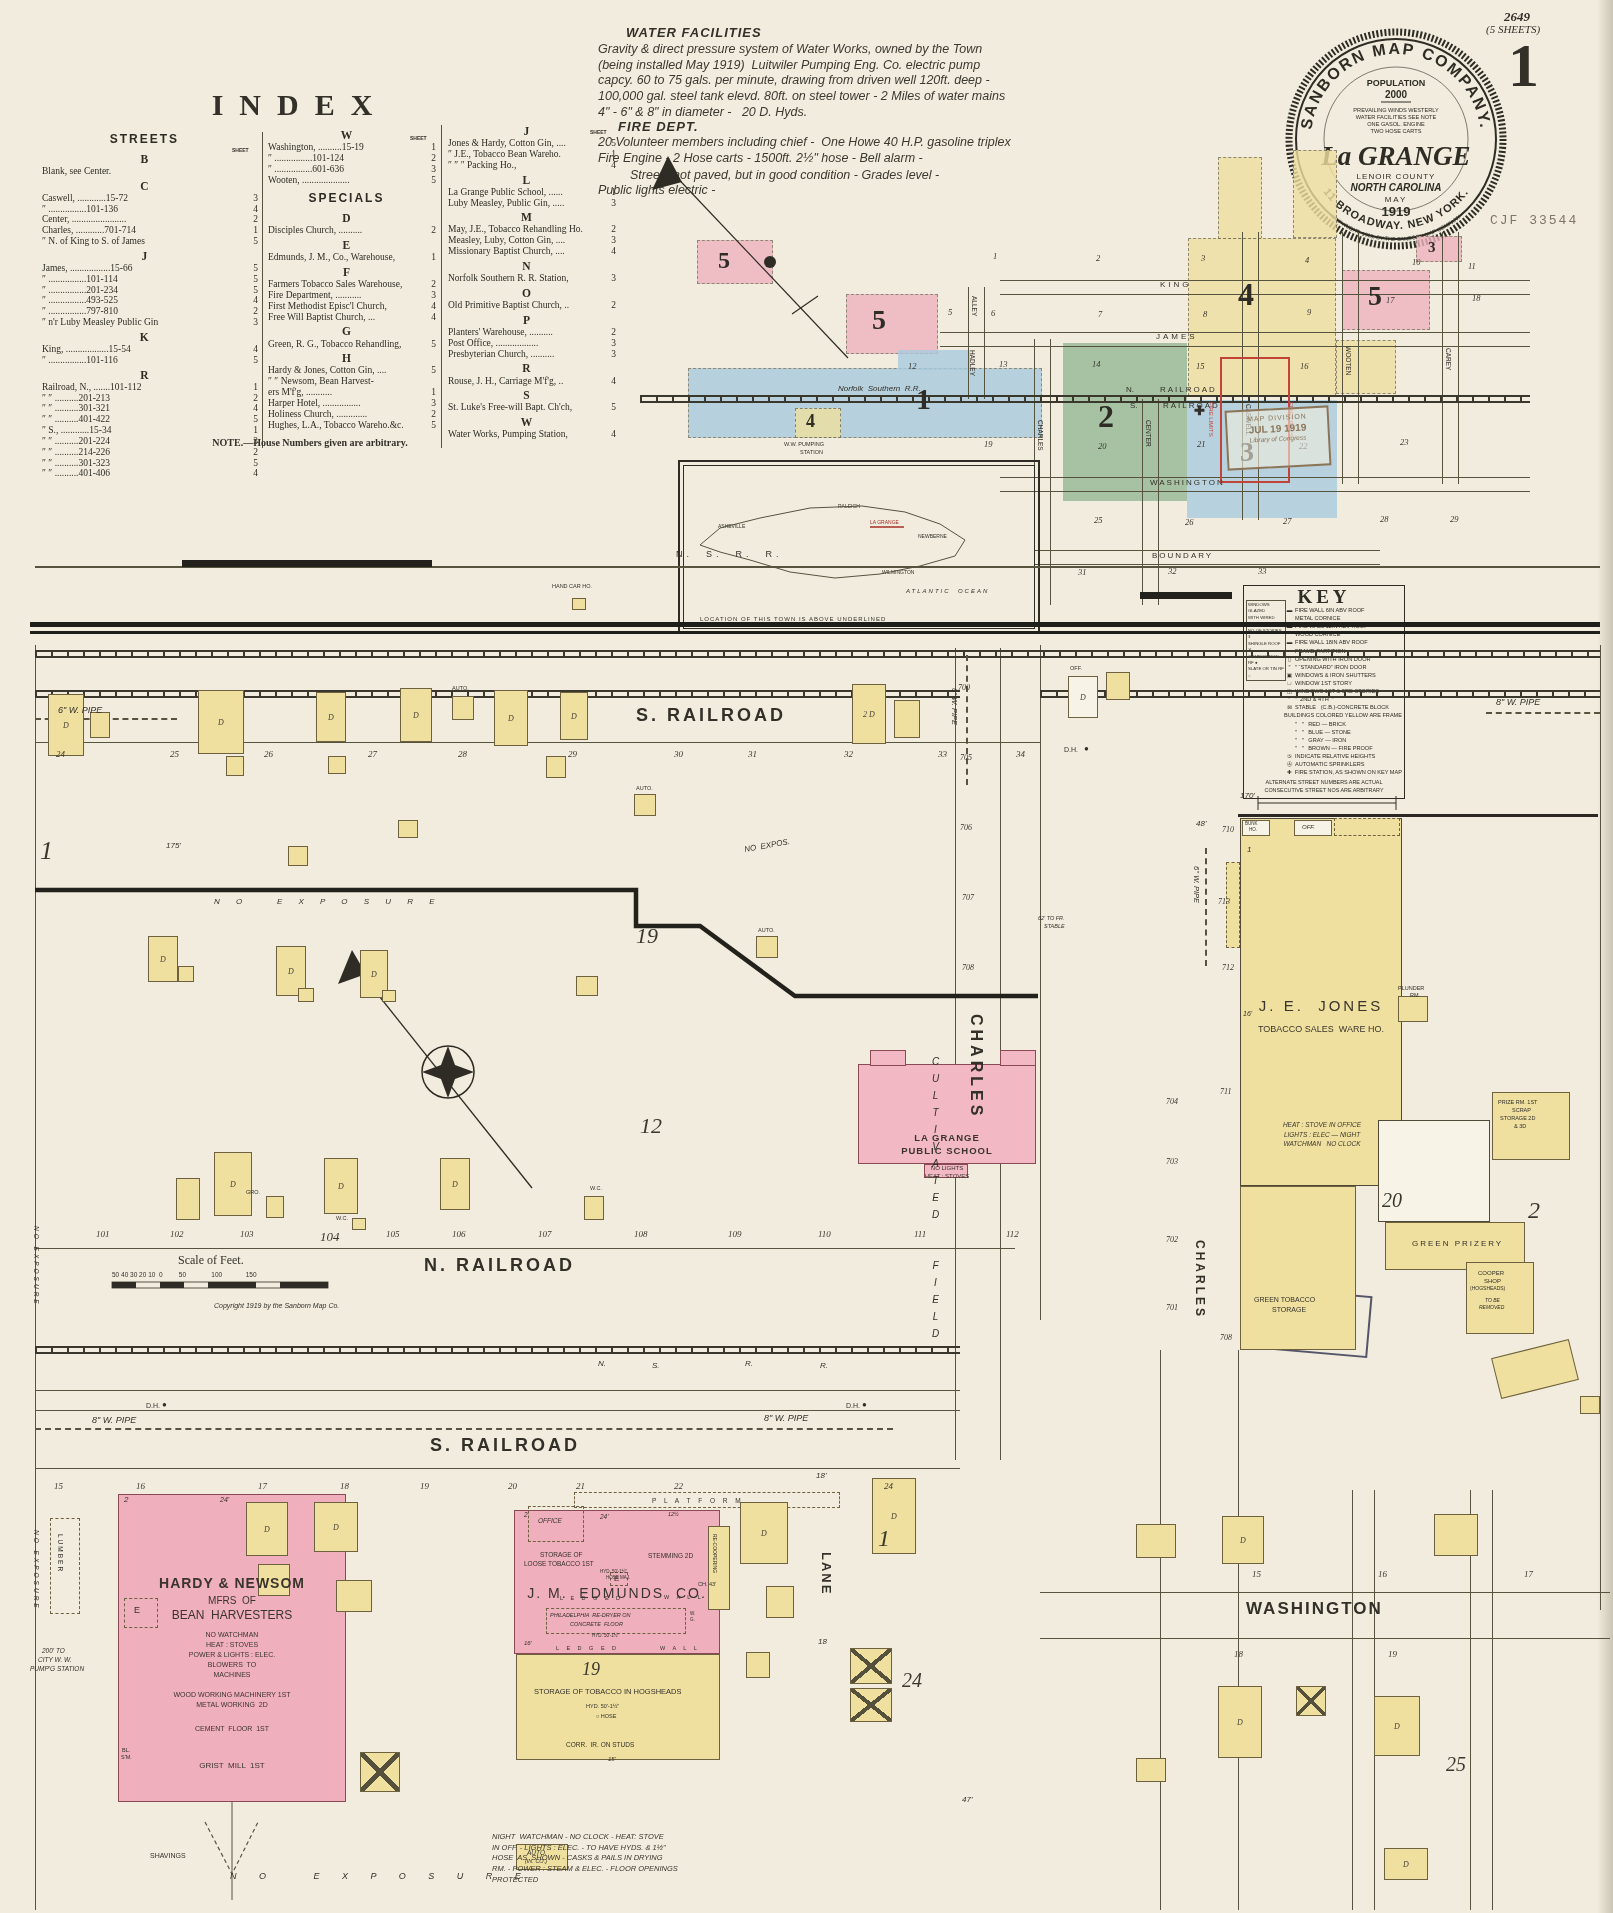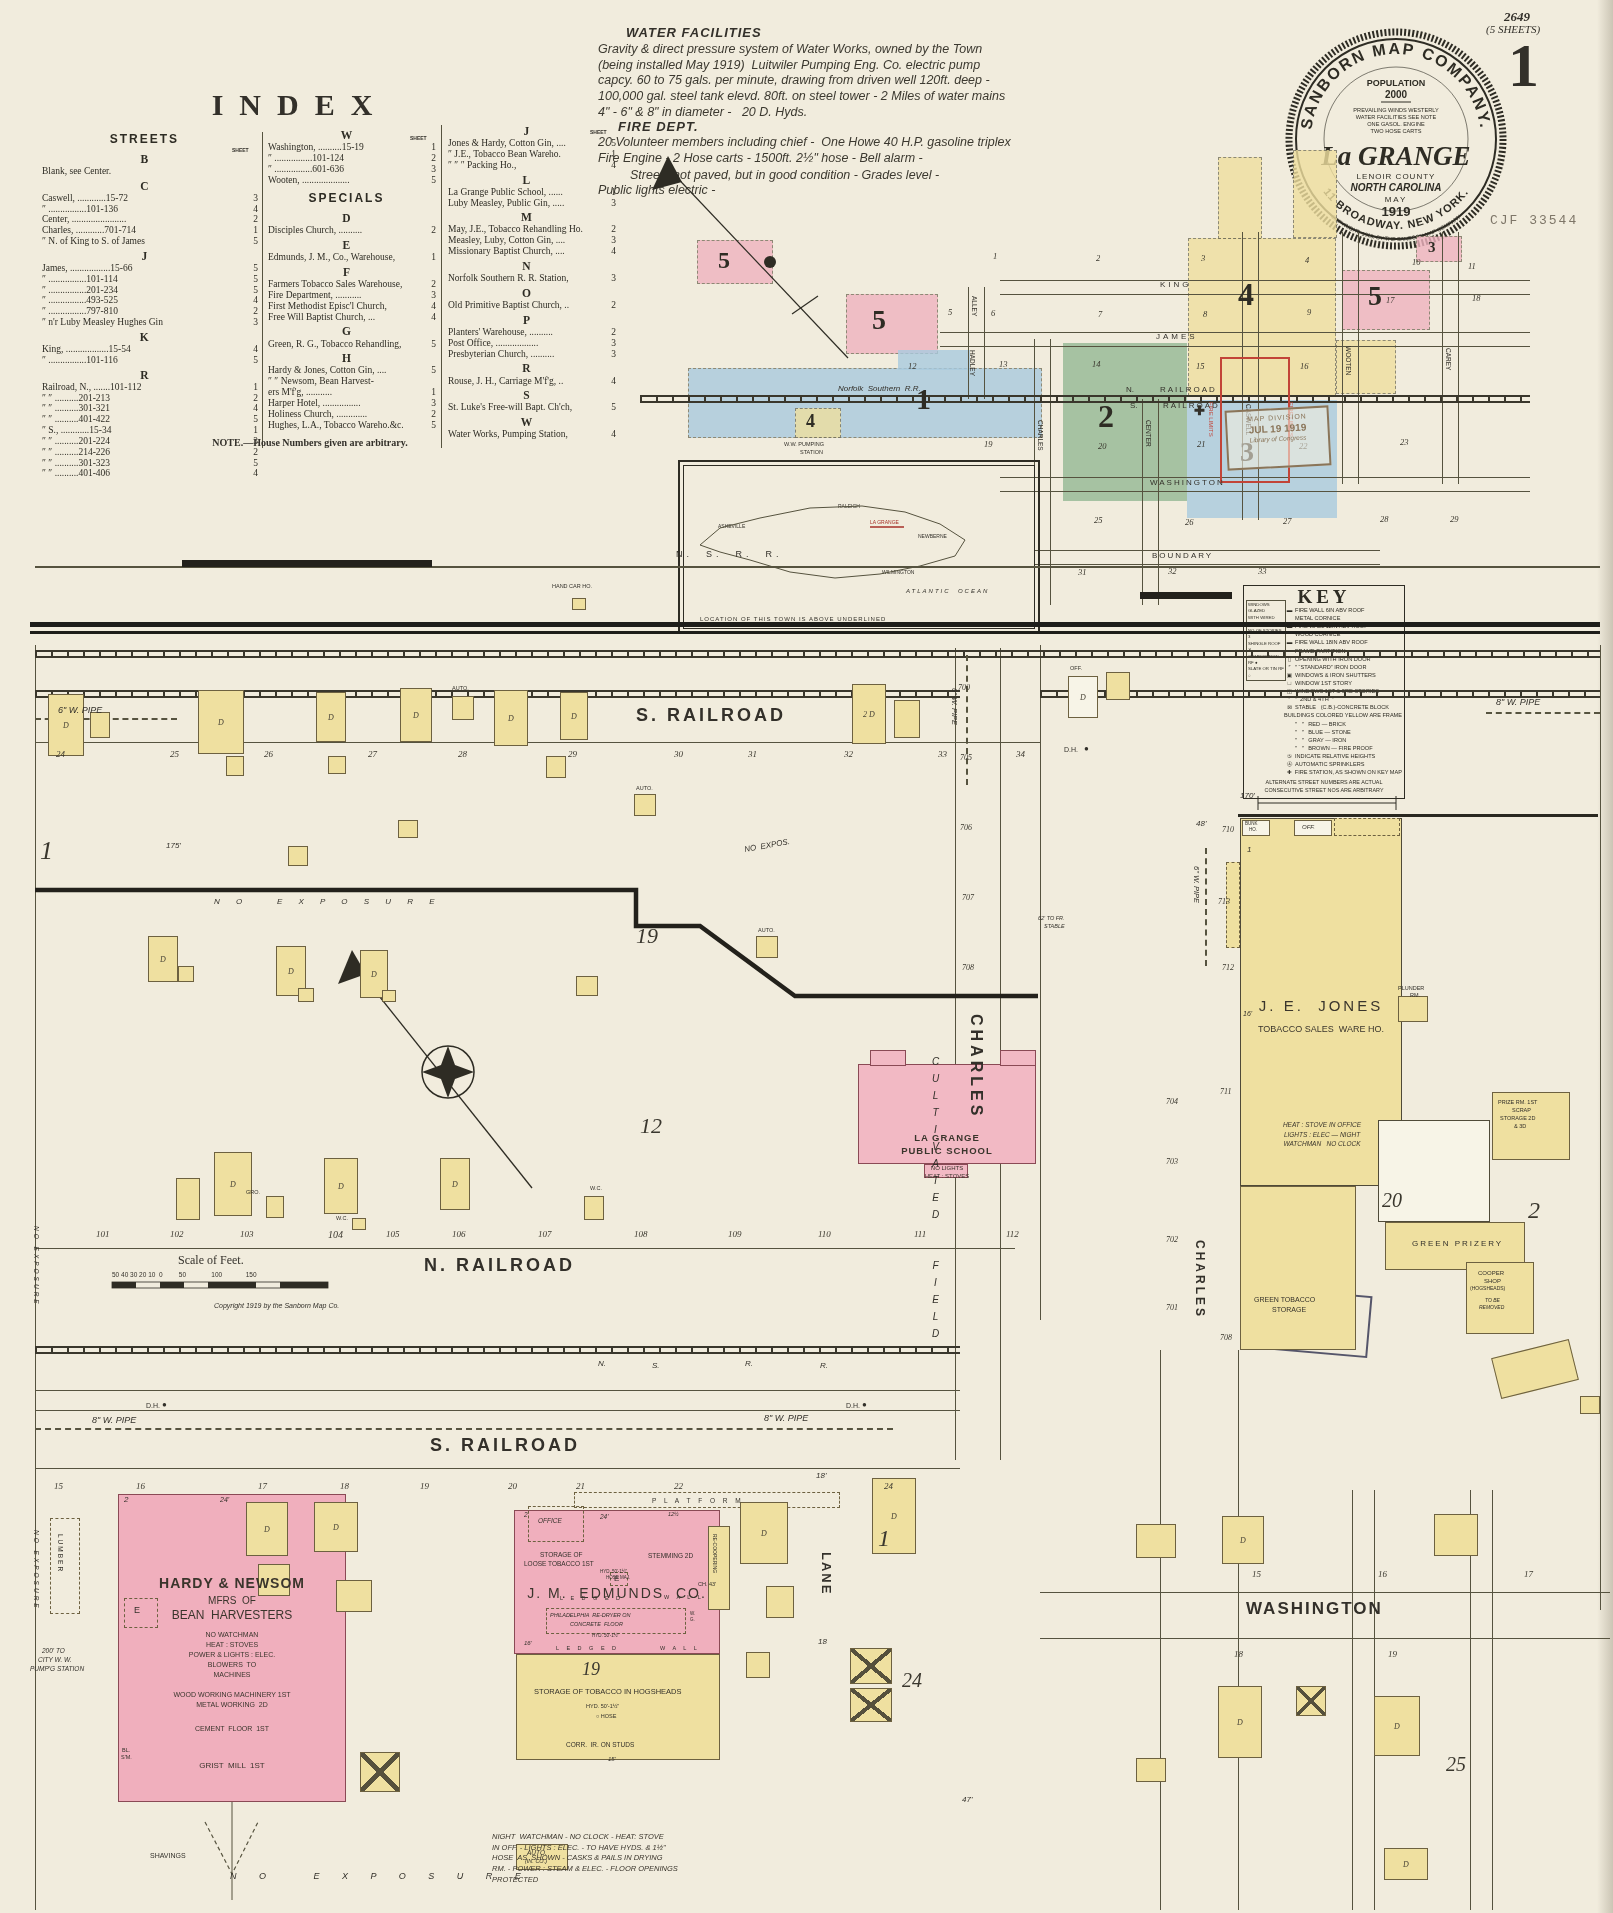--- a/index.html
+++ b/index.html
@@ -120,21 +120,21 @@
       </div>
       <div class="ix-row">
         <span class="ix-n">″ ................493-525</span>
         <span class="ix-s">4</span>
       </div>
       <div class="ix-row">
         <span class="ix-n">″ ................797-810</span>
         <span class="ix-s">2</span>
       </div>
       <div class="ix-row">
-        <span class="ix-n">″  n'r Luby Measley Hughes Gin</span>
+        <span class="ix-n">″  n'r Luby Measley Public Gin</span>
         <span class="ix-s">3</span>
       </div>
       <div class="ix-row">
         <span class="ix-L">K</span>
         <span class="ix-s"></span>
       </div>
       <div class="ix-row">
         <span class="ix-n">King, ..................15-54</span>
         <span class="ix-s">4</span>
       </div>
@@ -913,21 +913,21 @@
       <div class="num" style="left: 1222px; top: 964px; font-size: 8px;">712</div>
       <div class="num" style="left: 1220px; top: 1088px; font-size: 8px;">711</div>
       <div class="num" style="left: 1166px; top: 1098px; font-size: 8px;">704</div>
       <div class="num" style="left: 1166px; top: 1158px; font-size: 8px;">703</div>
       <div class="num" style="left: 1166px; top: 1236px; font-size: 8px;">702</div>
       <div class="num" style="left: 1166px; top: 1304px; font-size: 8px;">701</div>
       <div class="num" style="left: 1220px; top: 1334px; font-size: 8px;">708</div>
       <div class="num" style="left: 96px; top: 1230px; font-size: 9px;">101</div>
       <div class="num" style="left: 170px; top: 1230px; font-size: 9px;">102</div>
       <div class="num" style="left: 240px; top: 1230px; font-size: 9px;">103</div>
-      <div class="num" style="left: 328px; top: 1230px; font-size: 10px; font-style: italic;">104</div>
+      <div class="num" style="left: 320px; top: 1230px; font-size: 13px; font-style: italic;">104</div>
       <div class="num" style="left: 386px; top: 1230px; font-size: 9px;">105</div>
       <div class="num" style="left: 452px; top: 1230px; font-size: 9px;">106</div>
       <div class="num" style="left: 538px; top: 1230px; font-size: 9px;">107</div>
       <div class="num" style="left: 634px; top: 1230px; font-size: 9px;">108</div>
       <div class="num" style="left: 728px; top: 1230px; font-size: 9px;">109</div>
       <div class="num" style="left: 818px; top: 1230px; font-size: 9px;">110</div>
       <div class="num" style="left: 914px; top: 1230px; font-size: 9px;">111</div>
       <div class="num" style="left: 1006px; top: 1230px; font-size: 9px;">112</div>
       <div class="num" style="left: 54px; top: 1482px; font-size: 9px;">15</div>
       <div class="num" style="left: 136px; top: 1482px; font-size: 9px;">16</div>

